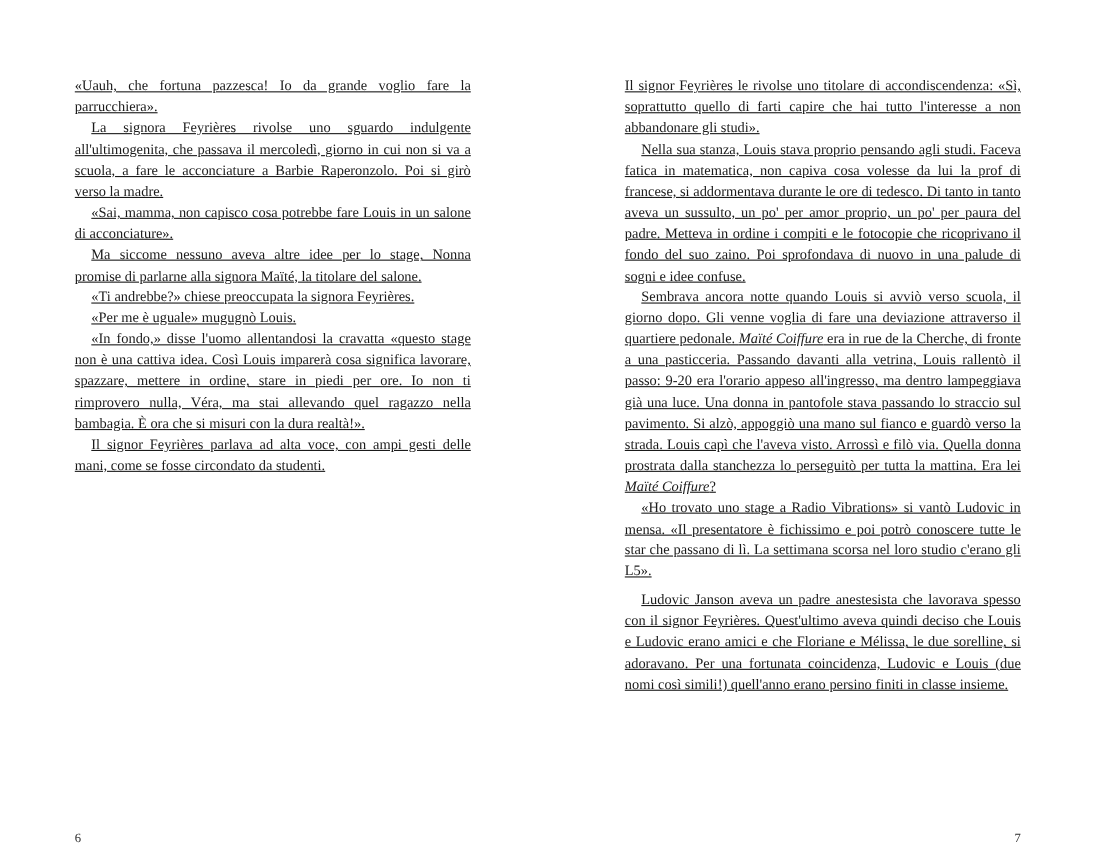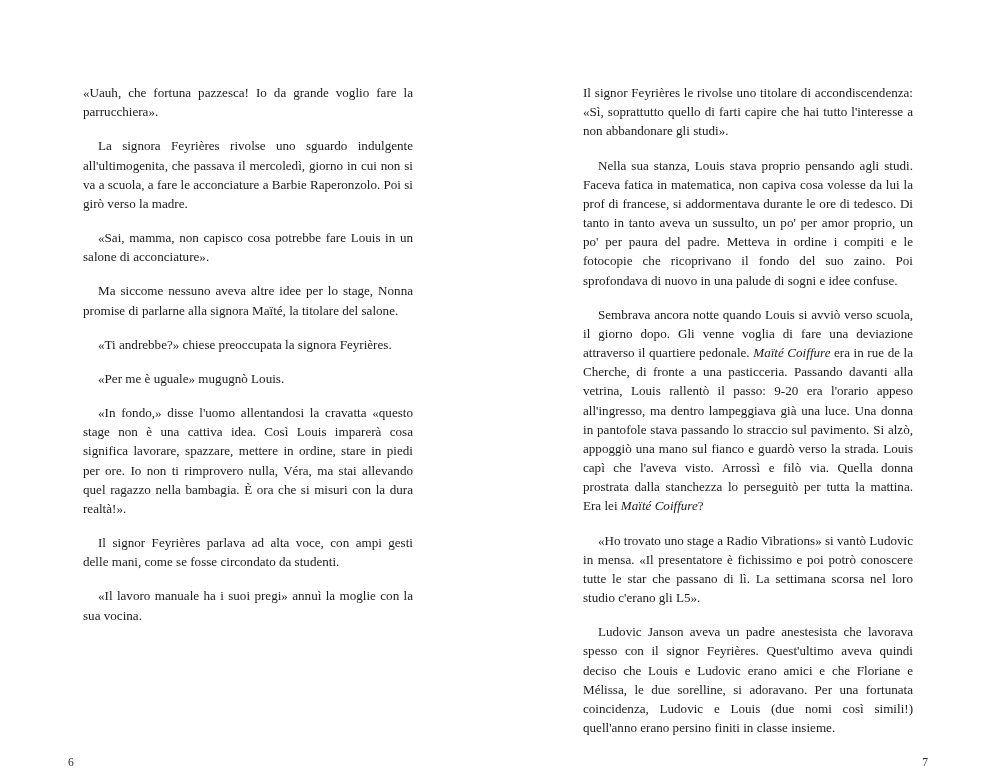--- a/index.html
+++ b/index.html
@@ -34,22 +34,23 @@
   .page-right { margin-right: 72px; }
 
   .text-column {
     font-size: 13.1px;
     line-height: 1.465;
     text-align: justify;
     text-justify: inter-word;
     hyphens: manual;
   }
   .text-column p {
-    margin: 15px;
+    margin: 0;
     text-indent: 15px;
+    text-decoration: underline;
   }
   .text-column p.no-indent {
     text-indent: 0;
   }
   .text-column p.gap-before {
     margin-top: 14px;
   }
   .text-column p.small-gap-before {
     margin-top: 7px;
   }
@@ -72,21 +73,20 @@
   <div class="page page-left">
     <div class="text-column">
       <p class="no-indent">«Uauh, che fortuna pazzesca! Io da grande voglio fare la parrucchiera».</p>
       <p>La signora Feyrières rivolse uno sguardo indulgente all'ultimogenita, che passava il mercoledì, giorno in cui non si va a scuola, a fare le acconciature a Barbie Raperonzolo. Poi si girò verso la madre.</p>
       <p>«Sai, mamma, non capisco cosa potrebbe fare Louis in un salone di acconciature».</p>
       <p>Ma siccome nessuno aveva altre idee per lo stage, Nonna promise di parlarne alla signora Maïté, la titolare del salone.</p>
       <p>«Ti andrebbe?» chiese preoccupata la signora Feyrières.</p>
       <p>«Per me è uguale» mugugnò Louis.</p>
       <p>«In fondo,» disse l'uomo allentandosi la cravatta «questo stage non è una cattiva idea. Così Louis imparerà cosa significa lavorare, spazzare, mettere in ordine, stare in piedi per ore. Io non ti rimprovero nulla, Véra, ma stai allevando quel ragazzo nella bambagia. È ora che si misuri con la dura realtà!».</p>
       <p>Il signor Feyrières parlava ad alta voce, con ampi gesti delle mani, come se fosse circondato da studenti.</p>
-      <p>«Il lavoro manuale ha i suoi pregi» annuì la moglie con la sua vocina.</p>
     </div>
     <div class="folio folio-left">6</div>
   </div>
 
   <div class="page page-right">
     <div class="text-column">
       <p class="no-indent">Il signor Feyrières le rivolse uno titolare di accondiscendenza: «Sì, soprattutto quello di farti capire che hai tutto l'interesse a non abbandonare gli studi».</p>
       <p>Nella sua stanza, Louis stava proprio pensando agli studi. Faceva fatica in matematica, non capiva cosa volesse da lui la prof di francese, si addormentava durante le ore di tedesco. Di tanto in tanto aveva un sussulto, un po' per amor proprio, un po' per paura del padre. Metteva in ordine i compiti e le fotocopie che ricoprivano il fondo del suo zaino. Poi sprofondava di nuovo in una palude di sogni e idee confuse.</p>
       <p>Sembrava ancora notte quando Louis si avviò verso scuola, il giorno dopo. Gli venne voglia di fare una deviazione attraverso il quartiere pedonale. <em>Maïté Coiffure</em> era in rue de la Cherche, di fronte a una pasticceria. Passando davanti alla vetrina, Louis rallentò il passo: 9-20 era l'orario appeso all'ingresso, ma dentro lampeggiava già una luce. Una donna in pantofole stava passando lo straccio sul pavimento. Si alzò, appoggiò una mano sul fianco e guardò verso la strada. Louis capì che l'aveva visto. Arrossì e filò via. Quella donna prostrata dalla stanchezza lo perseguitò per tutta la mattina. Era lei <em>Maïté Coiffure</em>?</p>
       <p>«Ho trovato uno stage a Radio Vibrations» si vantò Ludovic in mensa. «Il presentatore è fichissimo e poi potrò conoscere tutte le star che passano di lì. La settimana scorsa nel loro studio c'erano gli L5».</p>

